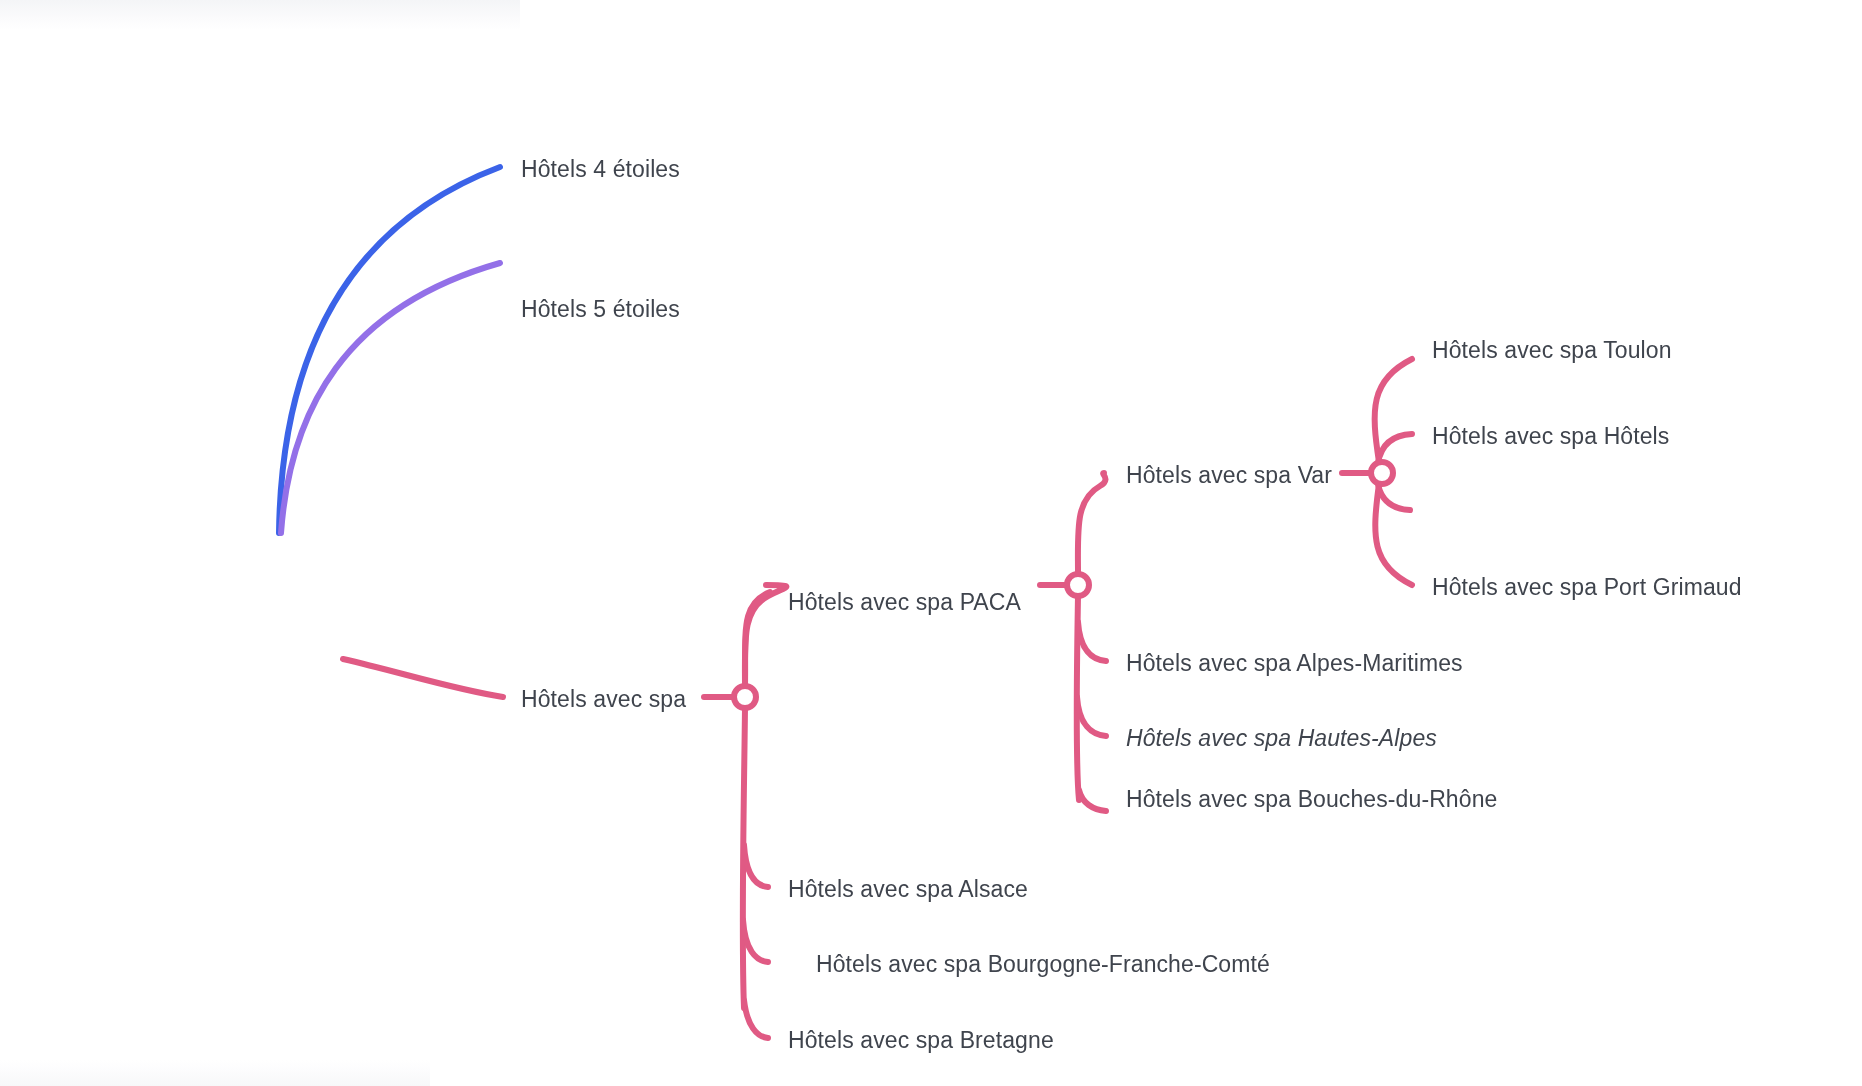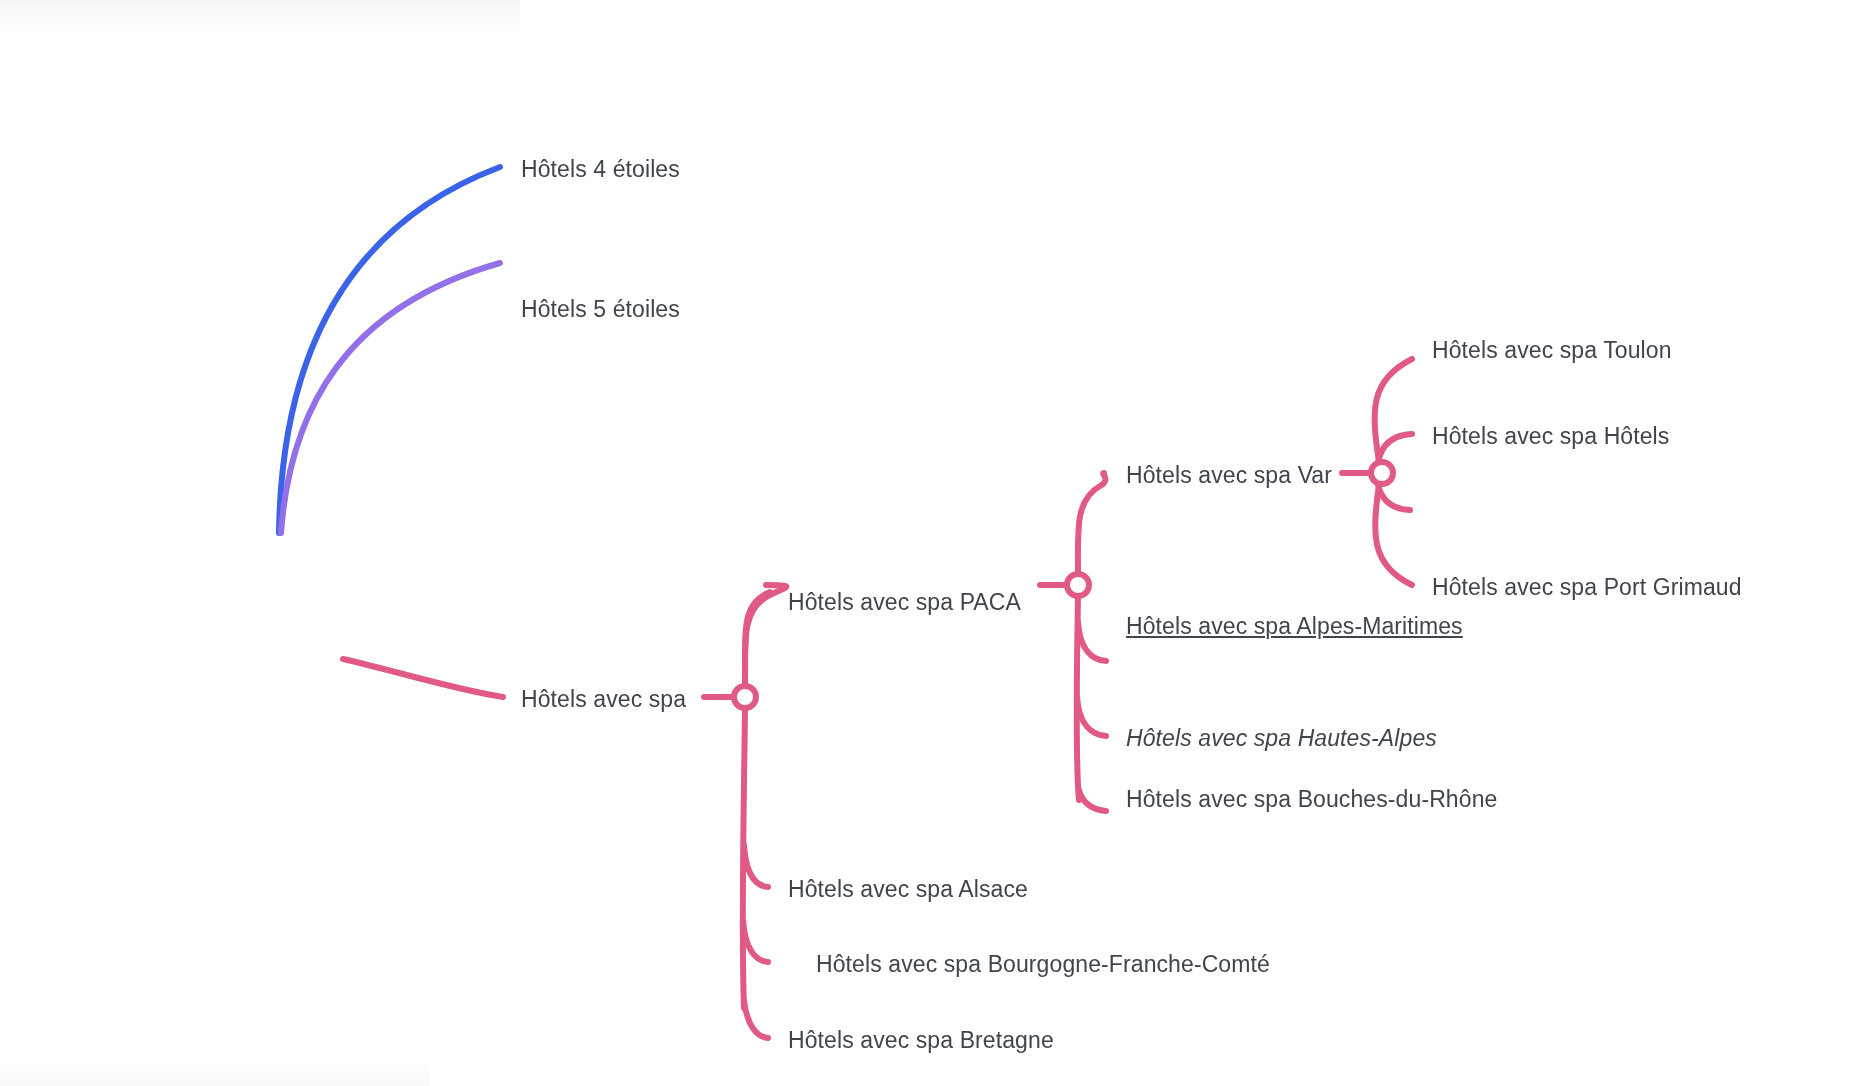--- a/index.html
+++ b/index.html
@@ -123,21 +123,21 @@
   <div class="node-label" style="left:521px; top:685px;">Hôtels avec spa</div>
 
   <div class="node-label" style="left:788px; top:573px;margin-top:15px;">Hôtels avec spa PACA</div>
 
   <div class="node-label" style="left:1126px; top:461px;">Hôtels avec spa Var</div>
 
   <div class="node-label" style="left:1432px; top:336px;">Hôtels avec spa Toulon</div>
   <div class="node-label" style="left:1432px; top:422px;">Hôtels avec spa Hôtels</div>
   <div class="node-label" style="left:1432px; top:573px;">Hôtels avec spa Port Grimaud</div>
 
-  <div class="node-label" style="left:1126px; top:612px;text-decoration:underline;">Hôtels avec spa Alpes-Maritimes</div>
+  <div class="node-label" style="left:1126px; top:649px;">Hôtels avec spa Alpes-Maritimes</div>
   <div class="node-label" style="left:1126px; top:724px;font-style:italic;">Hôtels avec spa Hautes-Alpes</div>
   <div class="node-label" style="left:1126px; top:785px;">Hôtels avec spa Bouches-du-Rhône</div>
 
   <div class="node-label" style="left:788px; top:875px;">Hôtels avec spa Alsace</div>
   <div class="node-label" style="left:816px; top:950px;">Hôtels avec spa Bourgogne-Franche-Comté</div>
   <div class="node-label" style="left:788px; top:1026px;">Hôtels avec spa Bretagne</div>
 
 </div>
 
 </body></html>

